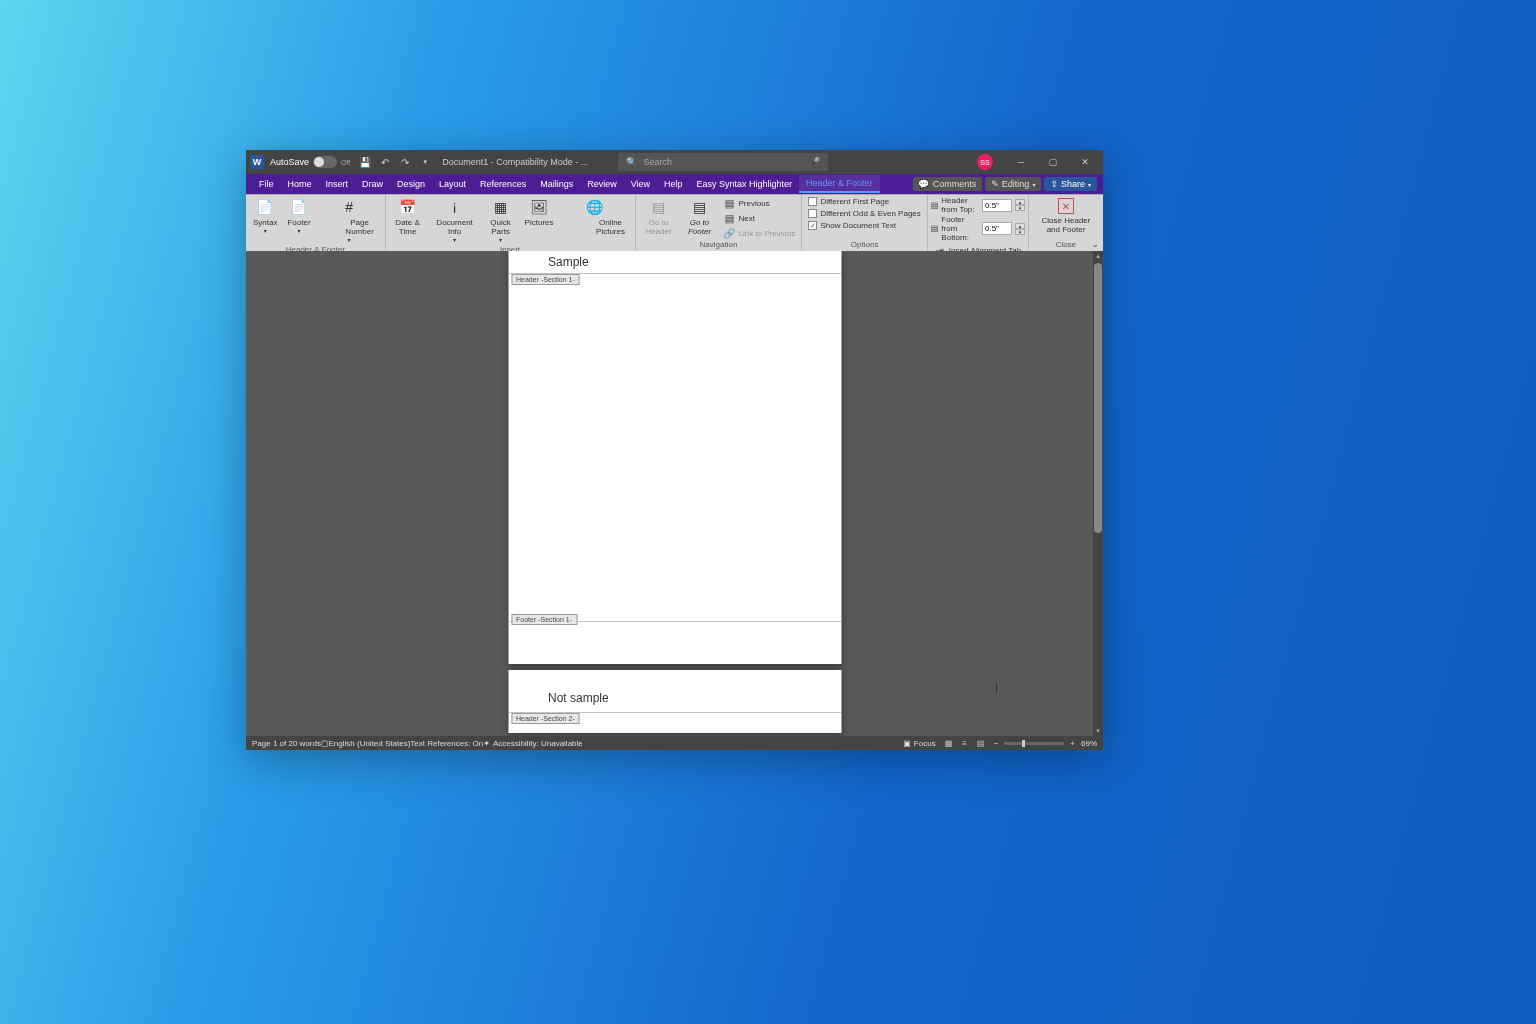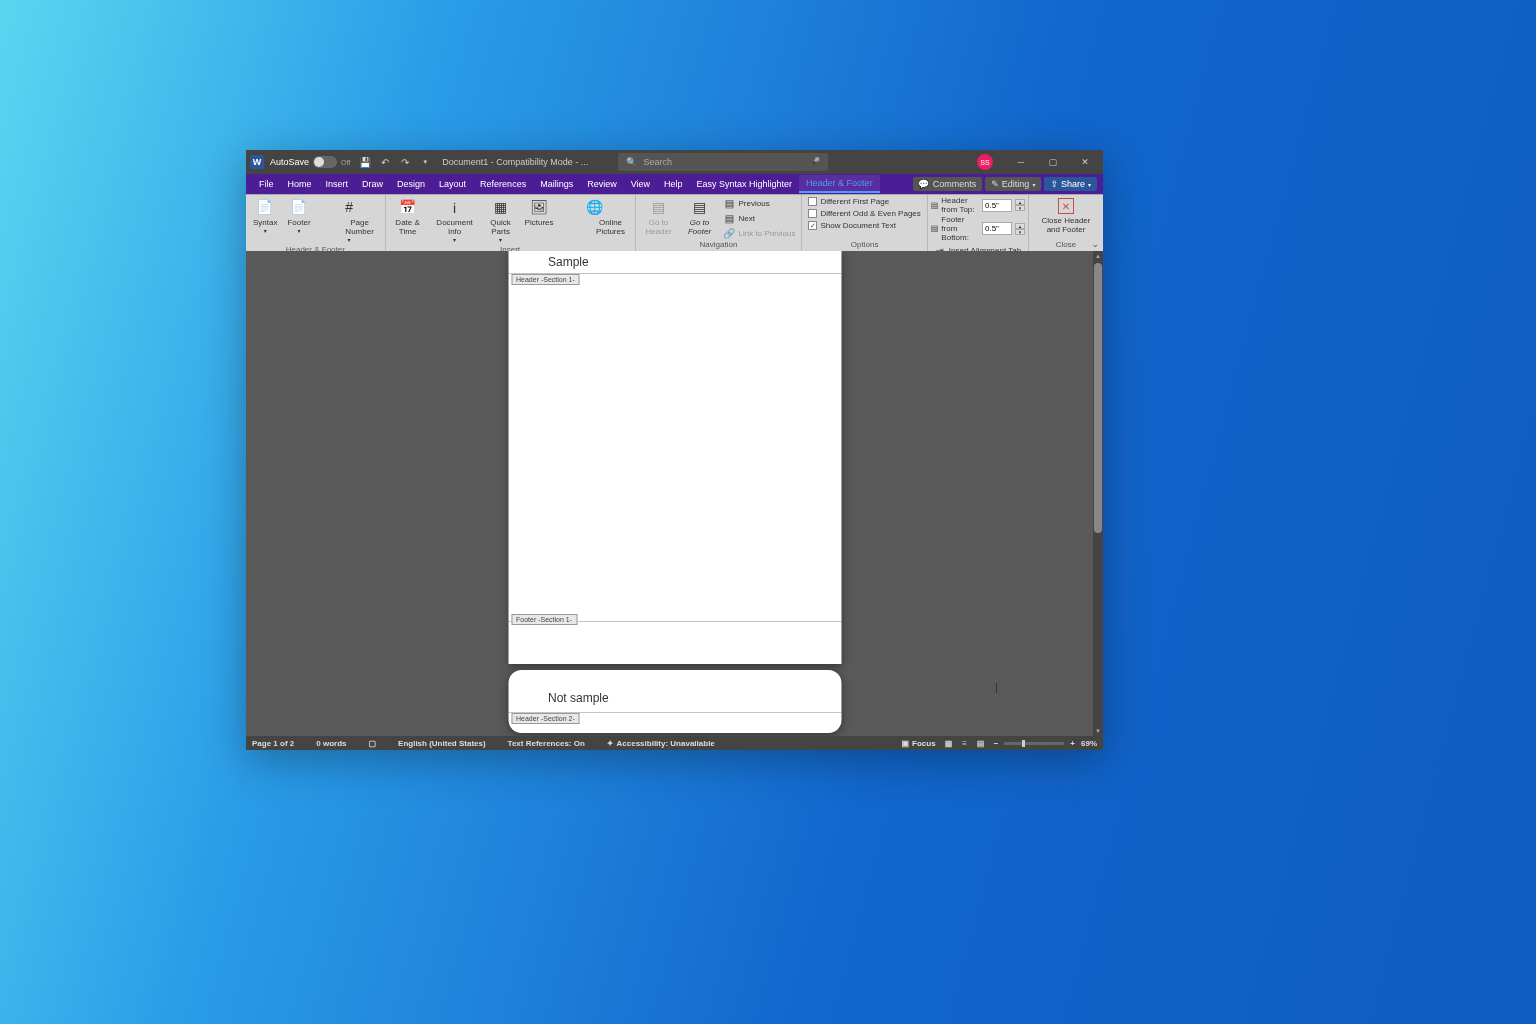--- a/index.html
+++ b/index.html
@@ -45,26 +45,26 @@
 .close-btn .xicon { width: 16px; height: 16px; border: 1px solid #c0504d; color: #c0504d; display: flex; align-items: center; justify-content: center; margin-bottom: 2px; font-size: 10px; }
 .ribbon-collapse { position: absolute; right: 4px; bottom: 2px; font-size: 9px; color: #555; cursor: pointer; }
 .ribbon-wrap { position: relative; }
 .doc-area { flex: 1; background: #595959; overflow: hidden; position: relative; }
 .scroll-track { position: absolute; right: 0; top: 0; width: 10px; height: 100%; background: #444; }
 .scroll-arrow { width: 10px; height: 10px; color: #aaa; font-size: 7px; text-align: center; line-height: 10px; cursor: pointer; }
 .scroll-thumb { position: absolute; right: 1px; top: 12px; width: 8px; height: 270px; background: #888; border-radius: 4px; cursor: pointer; }
 .pages { position: absolute; left: 50%; transform: translateX(-50%); top: 0; }
 .page { width: 333px; background: #fff; box-shadow: 0 2px 8px rgba(0,0,0,0.4); position: relative; }
 .page1 { height: 413px; margin-bottom: 6px; }
-.page2 { height: 63px; border-radius: 13px; }
+.page2 { height: 63px; }
 .hdr-text { position: absolute; left: 40px; top: 4px; font-size: 12px; color: #333; }
 .dotted { position: absolute; left: 0; right: 0; border-top: 1px dotted #888; }
 .sect-label { position: absolute; left: 3px; background: #e8e8e8; border: 1px solid #999; font-size: 7px; padding: 1px 4px; color: #444; }
 .cursor-caret { position: absolute; width: 1px; height: 10px; background: #333; }
-.statusbar { height: 14px; background: #444; display: flex; align-items: center; color: #ddd; font-size: 8px; padding: 0 6px; gap: 22px; font-weight: bold; }
+.statusbar { height: 14px; background: #444; display: flex; align-items: center; color: #ddd; font-size: 8px; padding: 0 6px; gap: 0; }
 .status-item { display: flex; align-items: center; gap: 3px; cursor: pointer; }
 .status-right { margin-left: auto; display: flex; align-items: center; gap: 6px; }
 .view-btns { display: flex; gap: 2px; }
 .view-btn { width: 14px; height: 12px; display: flex; align-items: center; justify-content: center; color: #ccc; font-size: 8px; cursor: pointer; }
 .zoom-slider { width: 60px; height: 3px; background: #666; position: relative; }
 .zoom-thumb { position: absolute; left: 18px; top: -2px; width: 3px; height: 7px; background: #ccc; }
 </style>
 </head>
 <body>
 

